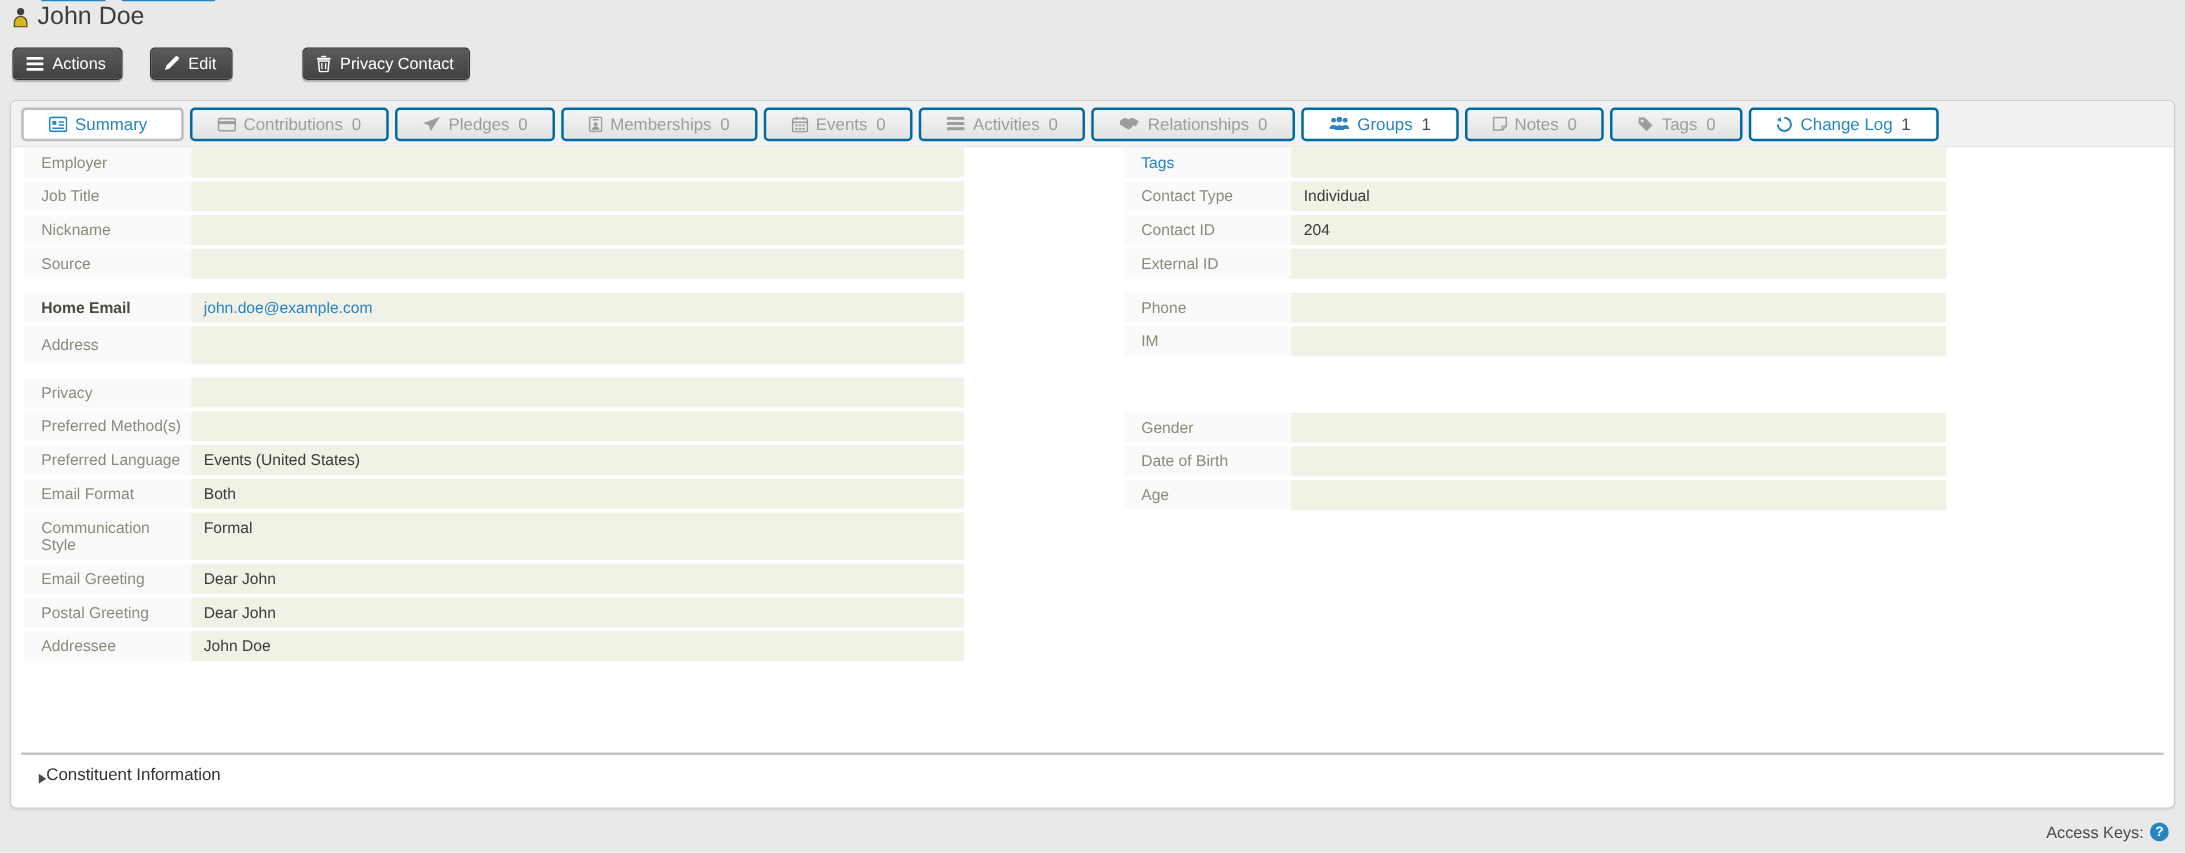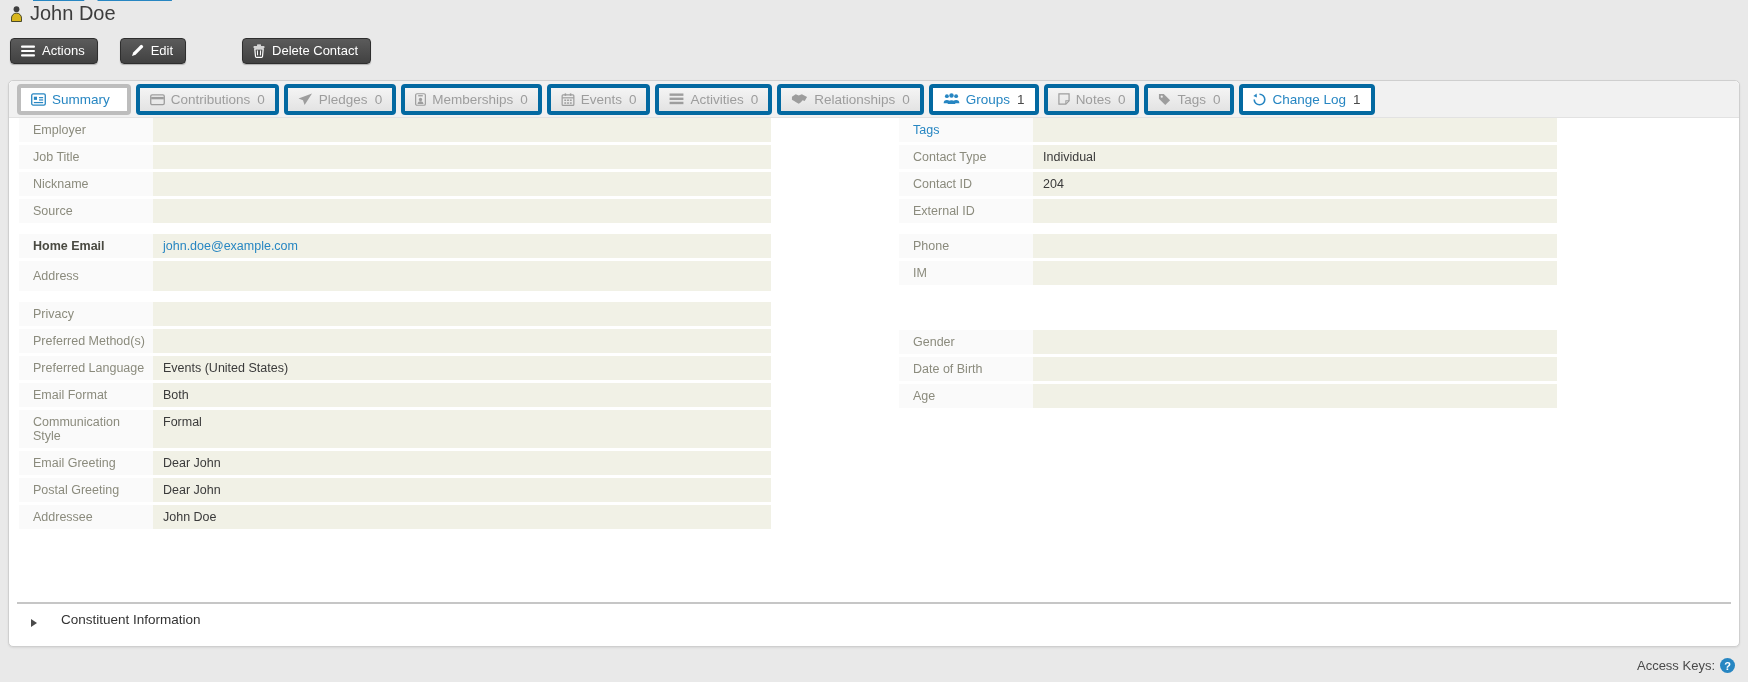--- a/index.html
+++ b/index.html
@@ -34,21 +34,21 @@
     box-shadow:0 1px 2px rgba(0,0,0,.08);
   }
   .tabstrip{
     display:flex;align-items:center;gap:5px;
     background:#f1f1f1;border-bottom:1px solid #e2e2e2;
     border-radius:5px 5px 0 0;
     padding:5px 8px;height:26px;
   }
   .tab{
     display:inline-flex;align-items:center;gap:6px;
-    padding:4px 10px;border:4px solid #0369a1;border-radius:4px;
+    padding:4px 20px;border:2px solid #0369a1;border-radius:4px;
     font-size:13.5px;line-height:15px;white-space:nowrap;
     background:linear-gradient(#f4f4f4,#e3e3e3);color:#9d9d9d;cursor:default;
   }
   .tab .tcount{margin-left:1px;}
   .tab.enabled{background:#fff;color:#2786c2;cursor:pointer;}
   .tab.enabled .tcount{color:#4a4a4a;}
   .tab.active{background:#fff;color:#2786c2;border-color:#bdbdbd;cursor:pointer;}
   .ticon{display:inline-flex;align-items:center;}
 
   .col{position:absolute;top:37px;}
@@ -64,21 +64,21 @@
   .srow .val{
     flex:1;background:#f1f1e6;color:#3a3a3a;
     font-size:12.5px;line-height:14px;padding:5px 10px;
   }
   .srow.tall .lbl,.srow.tall .val{padding-top:8px;padding-bottom:8px;}
   .srow .lbl.bold{font-weight:bold;color:#4a4a42;}
   .srow .lbl.linklbl{color:#2786c2;cursor:pointer;}
   .val a{color:#2786c2;text-decoration:none;cursor:pointer;}
 
   .divider{position:absolute;left:8px;right:8px;top:521px;border-top:2px solid #c6c6c6;}
-  .ci-header{position:absolute;left:22px;top:531px;display:flex;align-items:flex-end;gap:24px;cursor:pointer;}
+  .ci-header{position:absolute;left:22px;top:531px;display:flex;align-items:flex-end;gap:0;cursor:pointer;}
   .ci-header .arrow{width:0;height:0;border-left:6px solid #4a4a4a;border-top:4.5px solid transparent;border-bottom:4.5px solid transparent;}
   .ci-header .ci-label{font-size:13.5px;color:#333;}
 
   .footer{position:absolute;right:13px;bottom:9px;display:flex;align-items:flex-end;gap:5px;}
   .footer .ak-label{font-size:13px;color:#4a4a4a;}
   .help-badge{
     display:inline-flex;align-items:center;justify-content:center;
     width:15px;height:15px;border-radius:50%;background:#2786c2;color:#fff;
     font-size:11px;font-weight:bold;cursor:pointer;
   }
@@ -123,21 +123,21 @@
   <button class="btn delete">
     <span class="ticon">
       <svg viewBox="0 0 12 14" width="12" height="14">
         <rect x="0.5" y="2.2" width="11" height="1.5" rx="0.5" fill="#fff"></rect>
         <rect x="4" y="0.6" width="4" height="1.2" rx="0.4" fill="#fff"></rect>
         <path d="M1.8 4.8 h8.4 l-0.7 7.7 a0.9 0.9 0 0 1 -0.9 0.8 H3.4 a0.9 0.9 0 0 1 -0.9 -0.8 z" fill="none" stroke="#fff" stroke-width="1.2"></path>
         <line x1="4.4" y1="6.4" x2="4.6" y2="11.4" stroke="#fff" stroke-width="1"></line>
         <line x1="7.6" y1="6.4" x2="7.4" y2="11.4" stroke="#fff" stroke-width="1"></line>
       </svg>
     </span>
-    <span>Delete Contact</span>
+    <span>Privacy Contact</span>
   </button>
 </div>
 
 <div class="panel">
 
   <div class="tabstrip">
     <div class="tab active">
       <span class="ticon">
         <svg viewBox="0 0 16 14" width="15" height="13">
             <rect x="0.7" y="1" width="14.6" height="12" rx="1.5" fill="none" stroke="currentColor" stroke-width="1.4"></rect>

